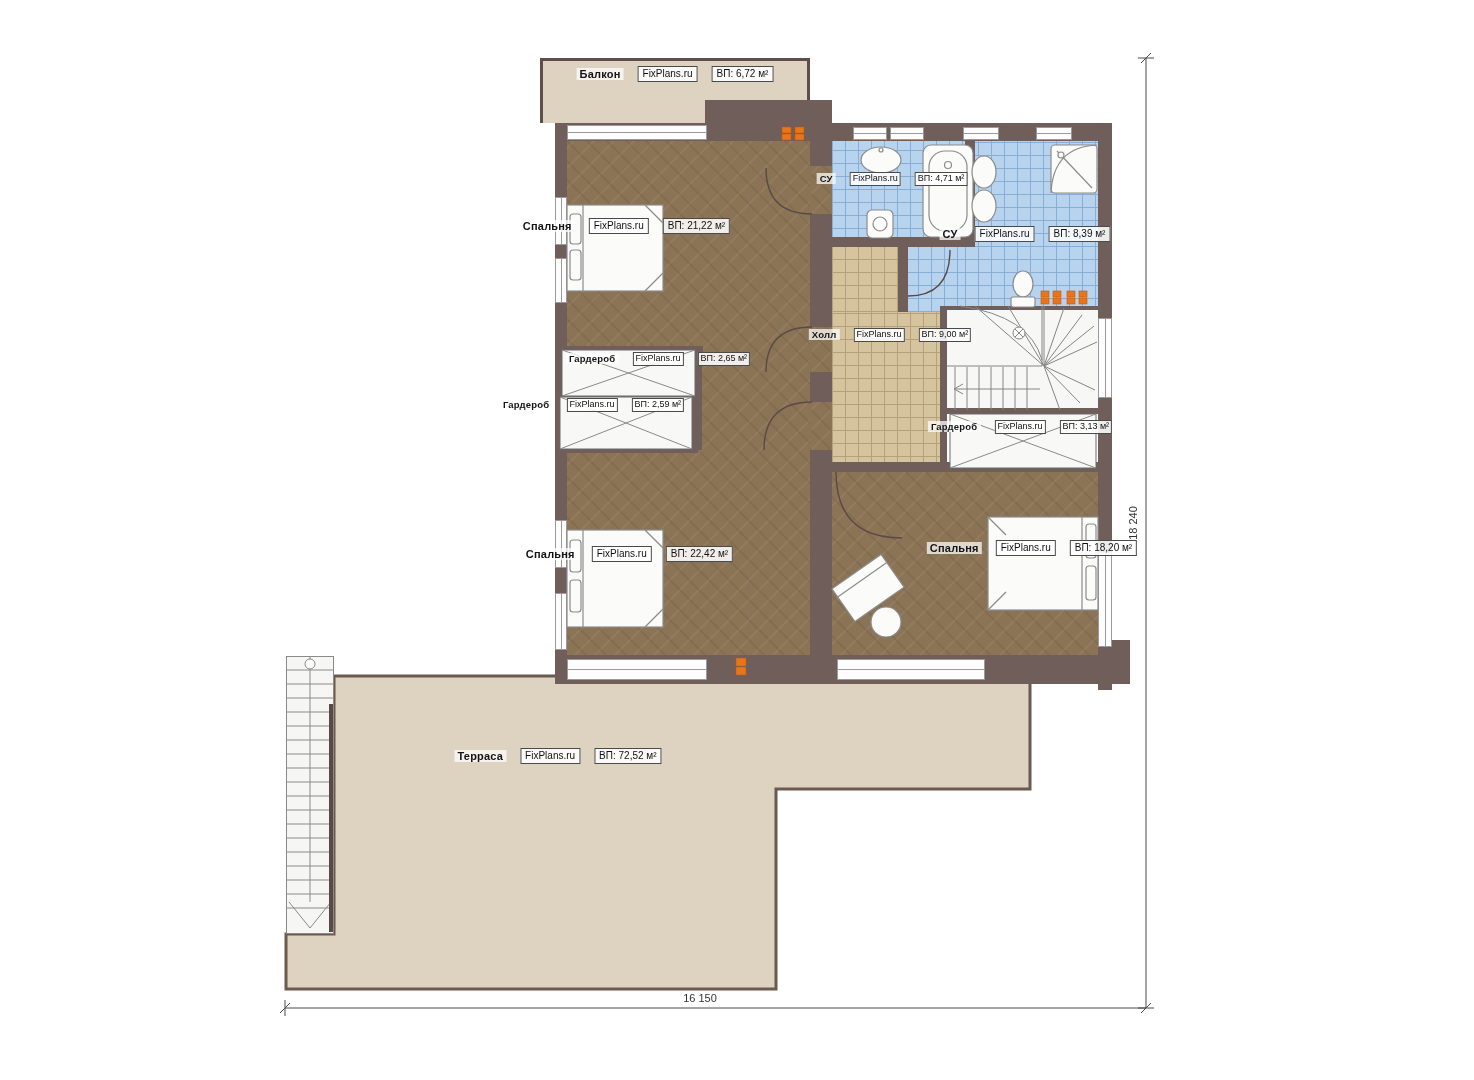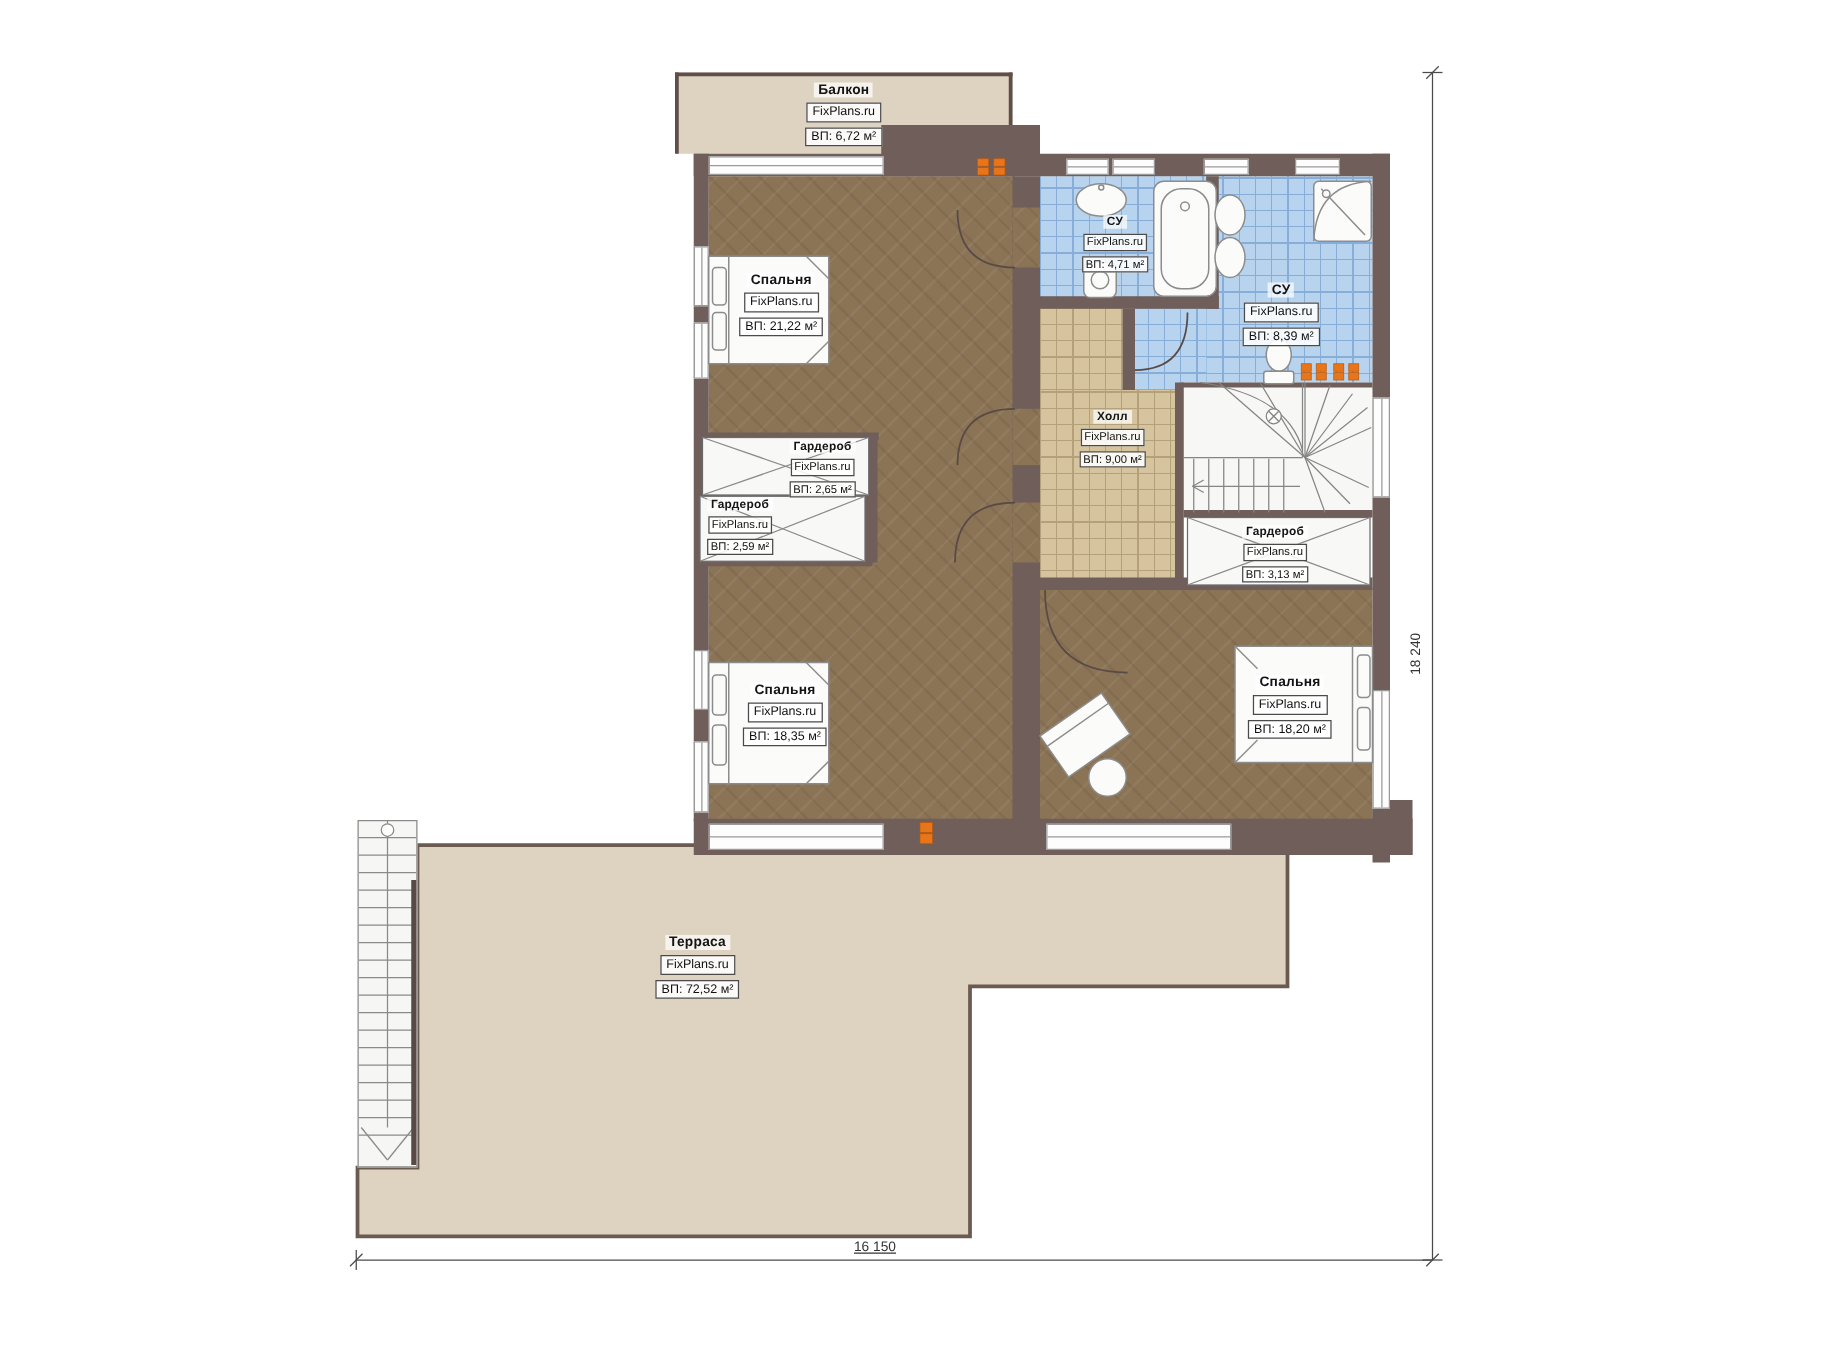--- a/index.html
+++ b/index.html
@@ -23,31 +23,31 @@
   .gap{position:absolute;z-index:2;}
   .win{position:absolute;background:#fdfdfd;border:1px solid #9a9a9a;z-index:3;box-sizing:border-box;}
   .win-h{background-image:linear-gradient(#9a9a9a,#9a9a9a);background-size:100% 1px;
          background-position:center;background-repeat:no-repeat;}
   .win-v{background-image:linear-gradient(#9a9a9a,#9a9a9a);background-size:1px 100%;
          background-position:center;background-repeat:no-repeat;}
   .balcony{position:absolute;left:540px;top:58px;width:270px;height:65px;background:#ddd3c0;
            border:3px solid #5f4e49;border-bottom:none;z-index:1;box-sizing:border-box;}
   .ext-stair{position:absolute;left:286px;top:656px;width:48px;height:278px;background:#f6f6f4;
              border:1px solid #8a8a8a;z-index:1;box-sizing:border-box;}
-  .lbl{position:absolute;display:flex;flex-direction:column;align-items:center;gap:4px;z-index:5;
+  .lbl{position:absolute;display:flex;flex-direction:row;align-items:center;gap:14px;z-index:5;
        transform:translateX(-50%);white-space:nowrap;justify-content:center;}
   .lbl .nm{font-weight:bold;font-size:11px;color:#141414;background:rgba(255,255,255,.72);
            padding:0 3px;letter-spacing:.2px;}
   .lbl .bx{font-size:10px;color:#111;background:rgba(255,255,255,.88);border:1px solid #4a4a4a;
            padding:0 4px;line-height:1.35;}
   .lbl.sm .nm{font-size:9.5px;}
   .lbl.sm .bx{font-size:9px;padding:0 2px;line-height:1.3;}
   .dim{position:absolute;font-size:11px;color:#333;z-index:5;}
   .dim-v{left:1133px;top:523px;transform:translate(-50%,-50%) rotate(-90deg);}
-  .dim-h{left:700px;top:992px;transform:translateX(-50%);text-decoration:underline;}
+  .dim-h{left:700px;top:992px;transform:translateX(-50%);}
 </style>
 </head>
 <body>
 
 <div class="canvas">
 
   <svg id="svg-under" class="layer">
     <polygon points="334,676 1030,676 1030,789 776,789 776,989 286,989 286,934 334,934" fill="#ddd3c0" stroke="#6b5a4f" stroke-width="3"></polygon>
   </svg>
 
@@ -303,21 +303,21 @@
     <span class="bx">ВП: 2,59 м²</span>
   </div>
   <div class="lbl sm" style="left:1020px;top:420px;">
     <span class="nm">Гардероб</span>
     <span class="bx">FixPlans.ru</span>
     <span class="bx">ВП: 3,13 м²</span>
   </div>
   <div class="lbl" style="left:628px;top:546px;">
     <span class="nm">Спальня</span>
     <span class="bx">FixPlans.ru</span>
-    <span class="bx">ВП: 18,35 м²</span>
+    <span class="bx">ВП: 22,42 м²</span>
   </div>
   <div class="lbl" style="left:1032px;top:540px;">
     <span class="nm">Спальня</span>
     <span class="bx">FixPlans.ru</span>
     <span class="bx">ВП: 18,20 м²</span>
   </div>
   <div class="lbl" style="left:558px;top:748px;">
     <span class="nm">Терраса</span>
     <span class="bx">FixPlans.ru</span>
     <span class="bx">ВП: 72,52 м²</span>

